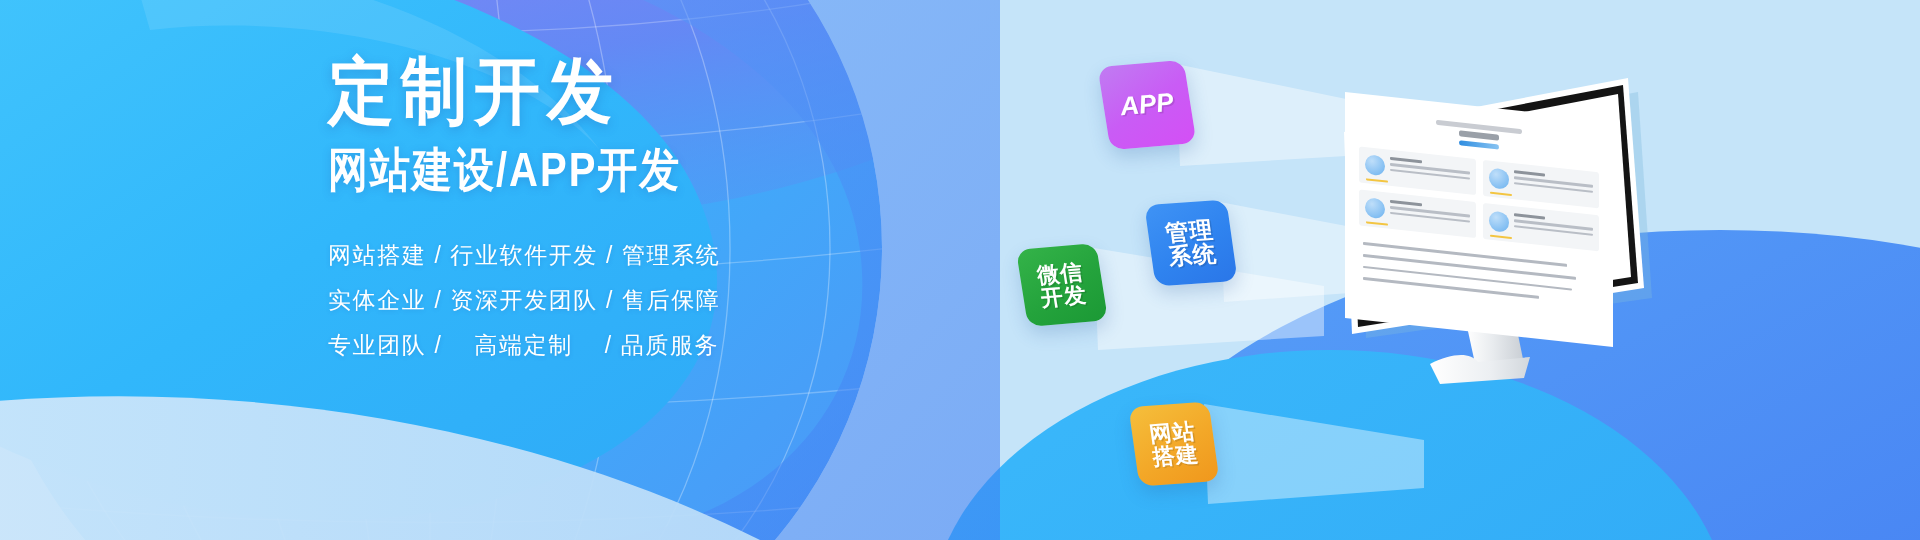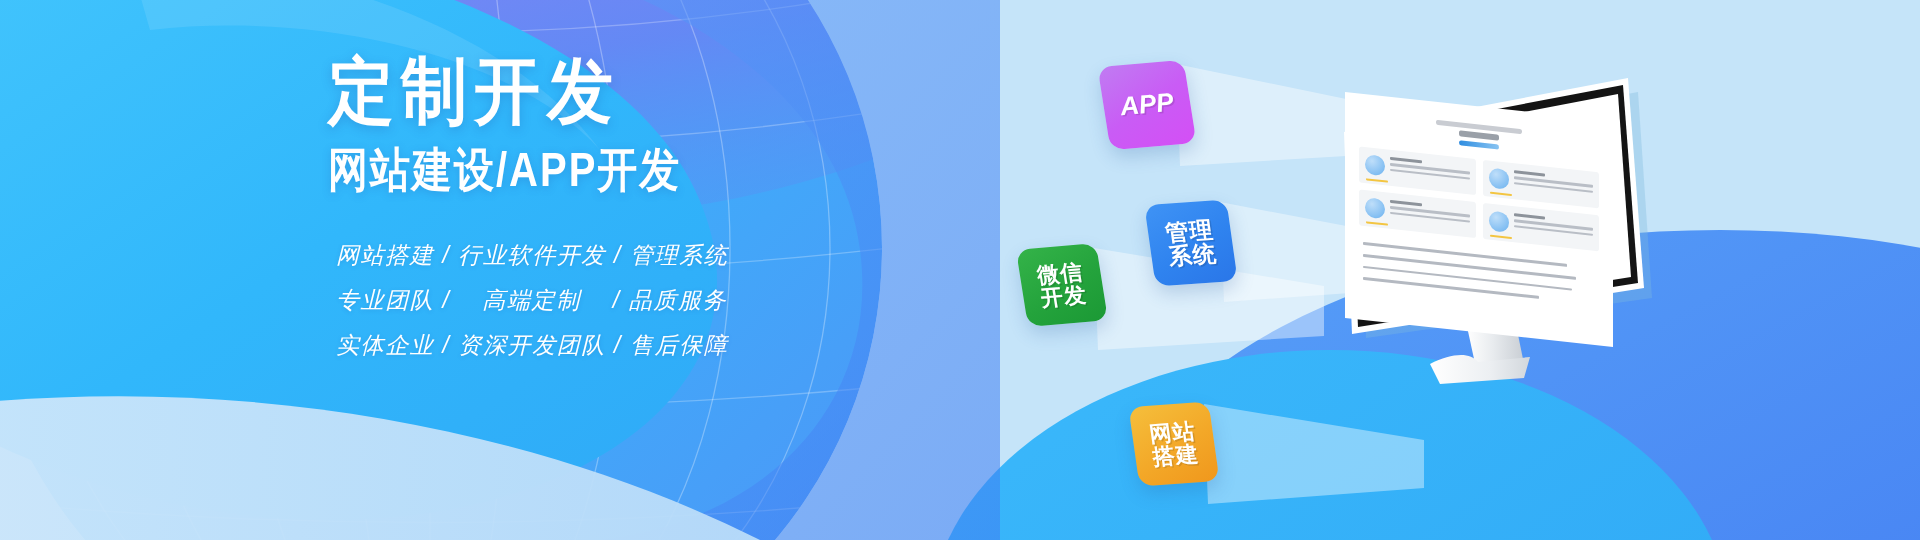--- a/index.html
+++ b/index.html
@@ -58,24 +58,23 @@
   }
   .features {
     margin-top: 58px;
   }
   .feature-line {
     font-size: 23px;
     font-weight: 500;
     color: #ffffff;
     letter-spacing: 1.6px;
     line-height: 1.0;
-    margin: 0 0 22px 8px;
+    margin: 0 0 22px 0;
     white-space: pre;
     text-shadow: 0 1px 4px rgba(30,80,170,0.22);
-    font-style: italic;
   }
 
   
   .card {
     position: absolute;
     border-radius: 14px;
     display: flex;
     align-items: center;
     justify-content: center;
     flex-direction: column;
@@ -300,22 +299,22 @@
 
       <path d="M 130 -40 C 330 -40 520 40 600 150 C 520 60 330 10 150 30 Z" fill="#ffffff" opacity="0.10"></path>
     </g>
   </svg>
 
   <div class="text-block">
     <h1 class="headline">定制开发</h1>
     <div class="subline">网站建设/APP开发</div>
     <div class="features">
       <div class="feature-line">网站搭建 / 行业软件开发 / 管理系统</div>
+      <div class="feature-line">实体企业 / 资深开发团队 / 售后保障</div>
       <div class="feature-line">专业团队 /    高端定制    / 品质服务</div>
-      <div class="feature-line">实体企业 / 资深开发团队 / 售后保障</div>
     </div>
   </div>
 
   <svg class="card-ray" style="left:1170px; top:58px; width:230px; height:130px;" viewBox="0 0 230 130">
     <path d="M 6 6 L 210 48 L 210 96 L 10 108 Z" fill="#ffffff" opacity="0.42"></path>
   </svg>
   <svg class="card-ray" style="left:1214px; top:196px; width:230px; height:130px;" viewBox="0 0 230 130">
     <path d="M 6 6 L 206 44 L 206 92 L 10 106 Z" fill="#ffffff" opacity="0.40"></path>
   </svg>
   <svg class="card-ray" style="left:1088px; top:242px; width:260px; height:130px;" viewBox="0 0 260 130">

